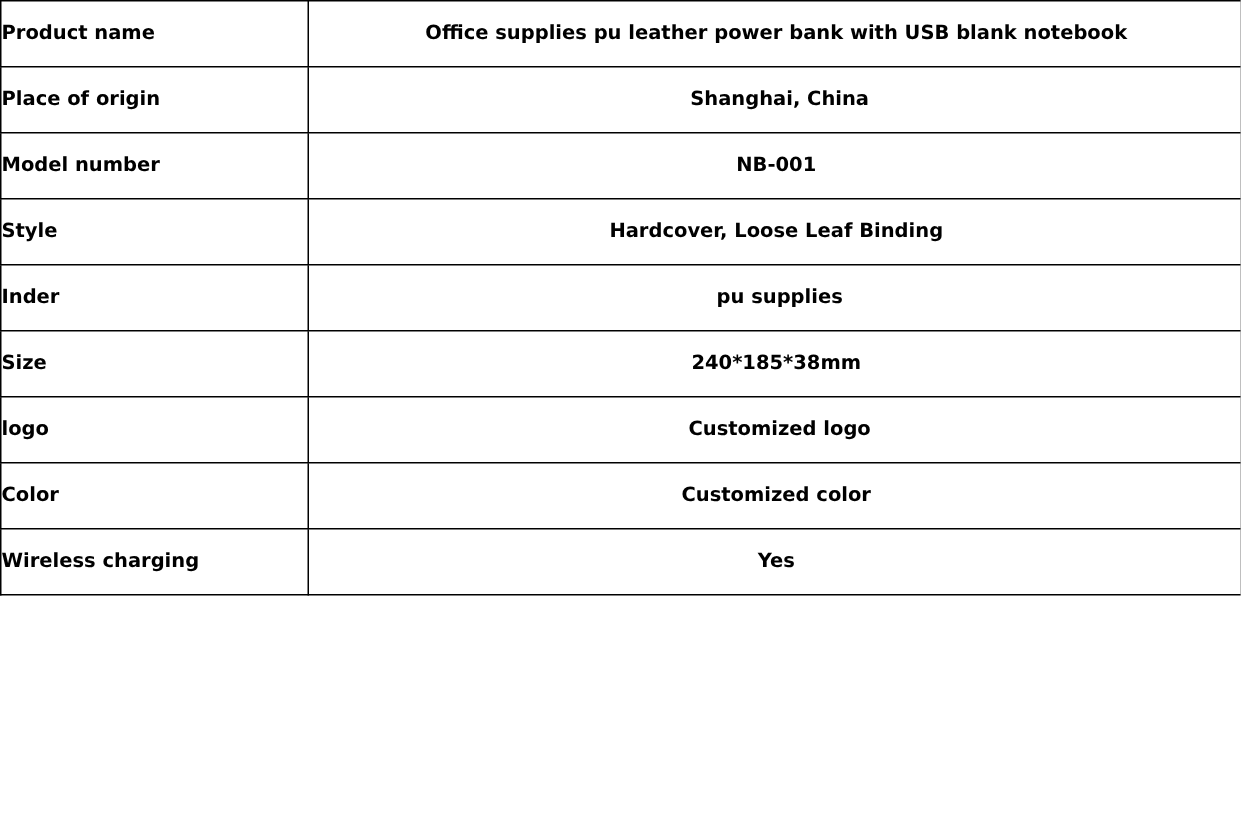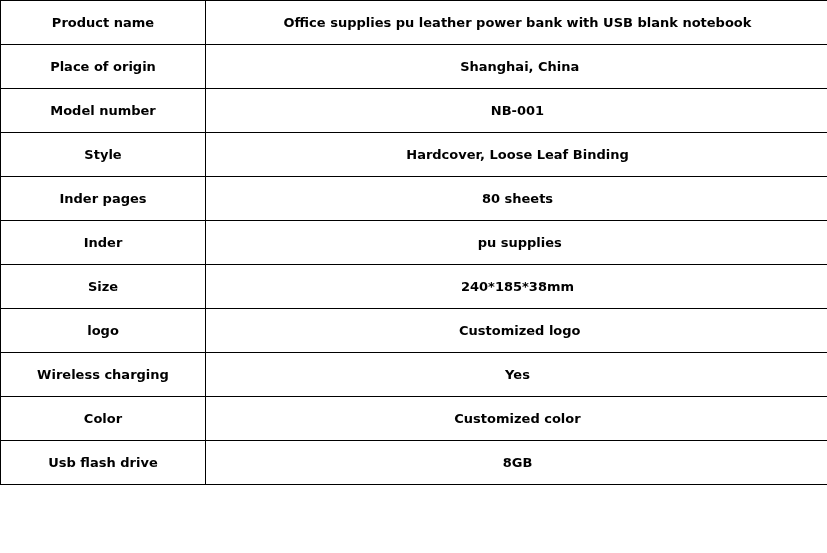--- a/index.html
+++ b/index.html
@@ -29,21 +29,20 @@
       border: 1.5px solid #000000;
       height: 43px;
       padding: 0;
       white-space: nowrap;
       overflow: hidden;
       vertical-align: middle;
     }
     .spec-table col.label-col { width: 205px; }
     .spec-table col.value-col { width: 622px; }
     .spec-table td.label {
-      text-align: center;
     }
     .spec-table td.value {
       text-align: center;
       padding-left: 2px;
     }
   </style>
 </head>
 <body>
 
 <table class="spec-table">
@@ -62,41 +61,33 @@
     </tr>
     <tr>
       <td class="label">Model number</td>
       <td class="value">NB-001</td>
     </tr>
     <tr>
       <td class="label">Style</td>
       <td class="value">Hardcover, Loose Leaf Binding</td>
     </tr>
     <tr>
-      <td class="label">Inder pages</td>
-      <td class="value">80 sheets</td>
-    </tr>
-    <tr>
       <td class="label">Inder</td>
       <td class="value" style="white-space:pre;"> pu supplies</td>
     </tr>
     <tr>
       <td class="label">Size</td>
       <td class="value">240*185*38mm</td>
     </tr>
     <tr>
       <td class="label">logo</td>
       <td class="value" style="white-space:pre;"> Customized logo</td>
     </tr>
     <tr>
-      <td class="label">Wireless charging</td>
-      <td class="value">Yes</td>
-    </tr>
-    <tr>
       <td class="label">Color</td>
       <td class="value">Customized color</td>
     </tr>
     <tr>
-      <td class="label">Usb flash drive</td>
-      <td class="value">8GB</td>
+      <td class="label">Wireless charging</td>
+      <td class="value">Yes</td>
     </tr>
   </tbody>
 </table>
 
 </body></html>

